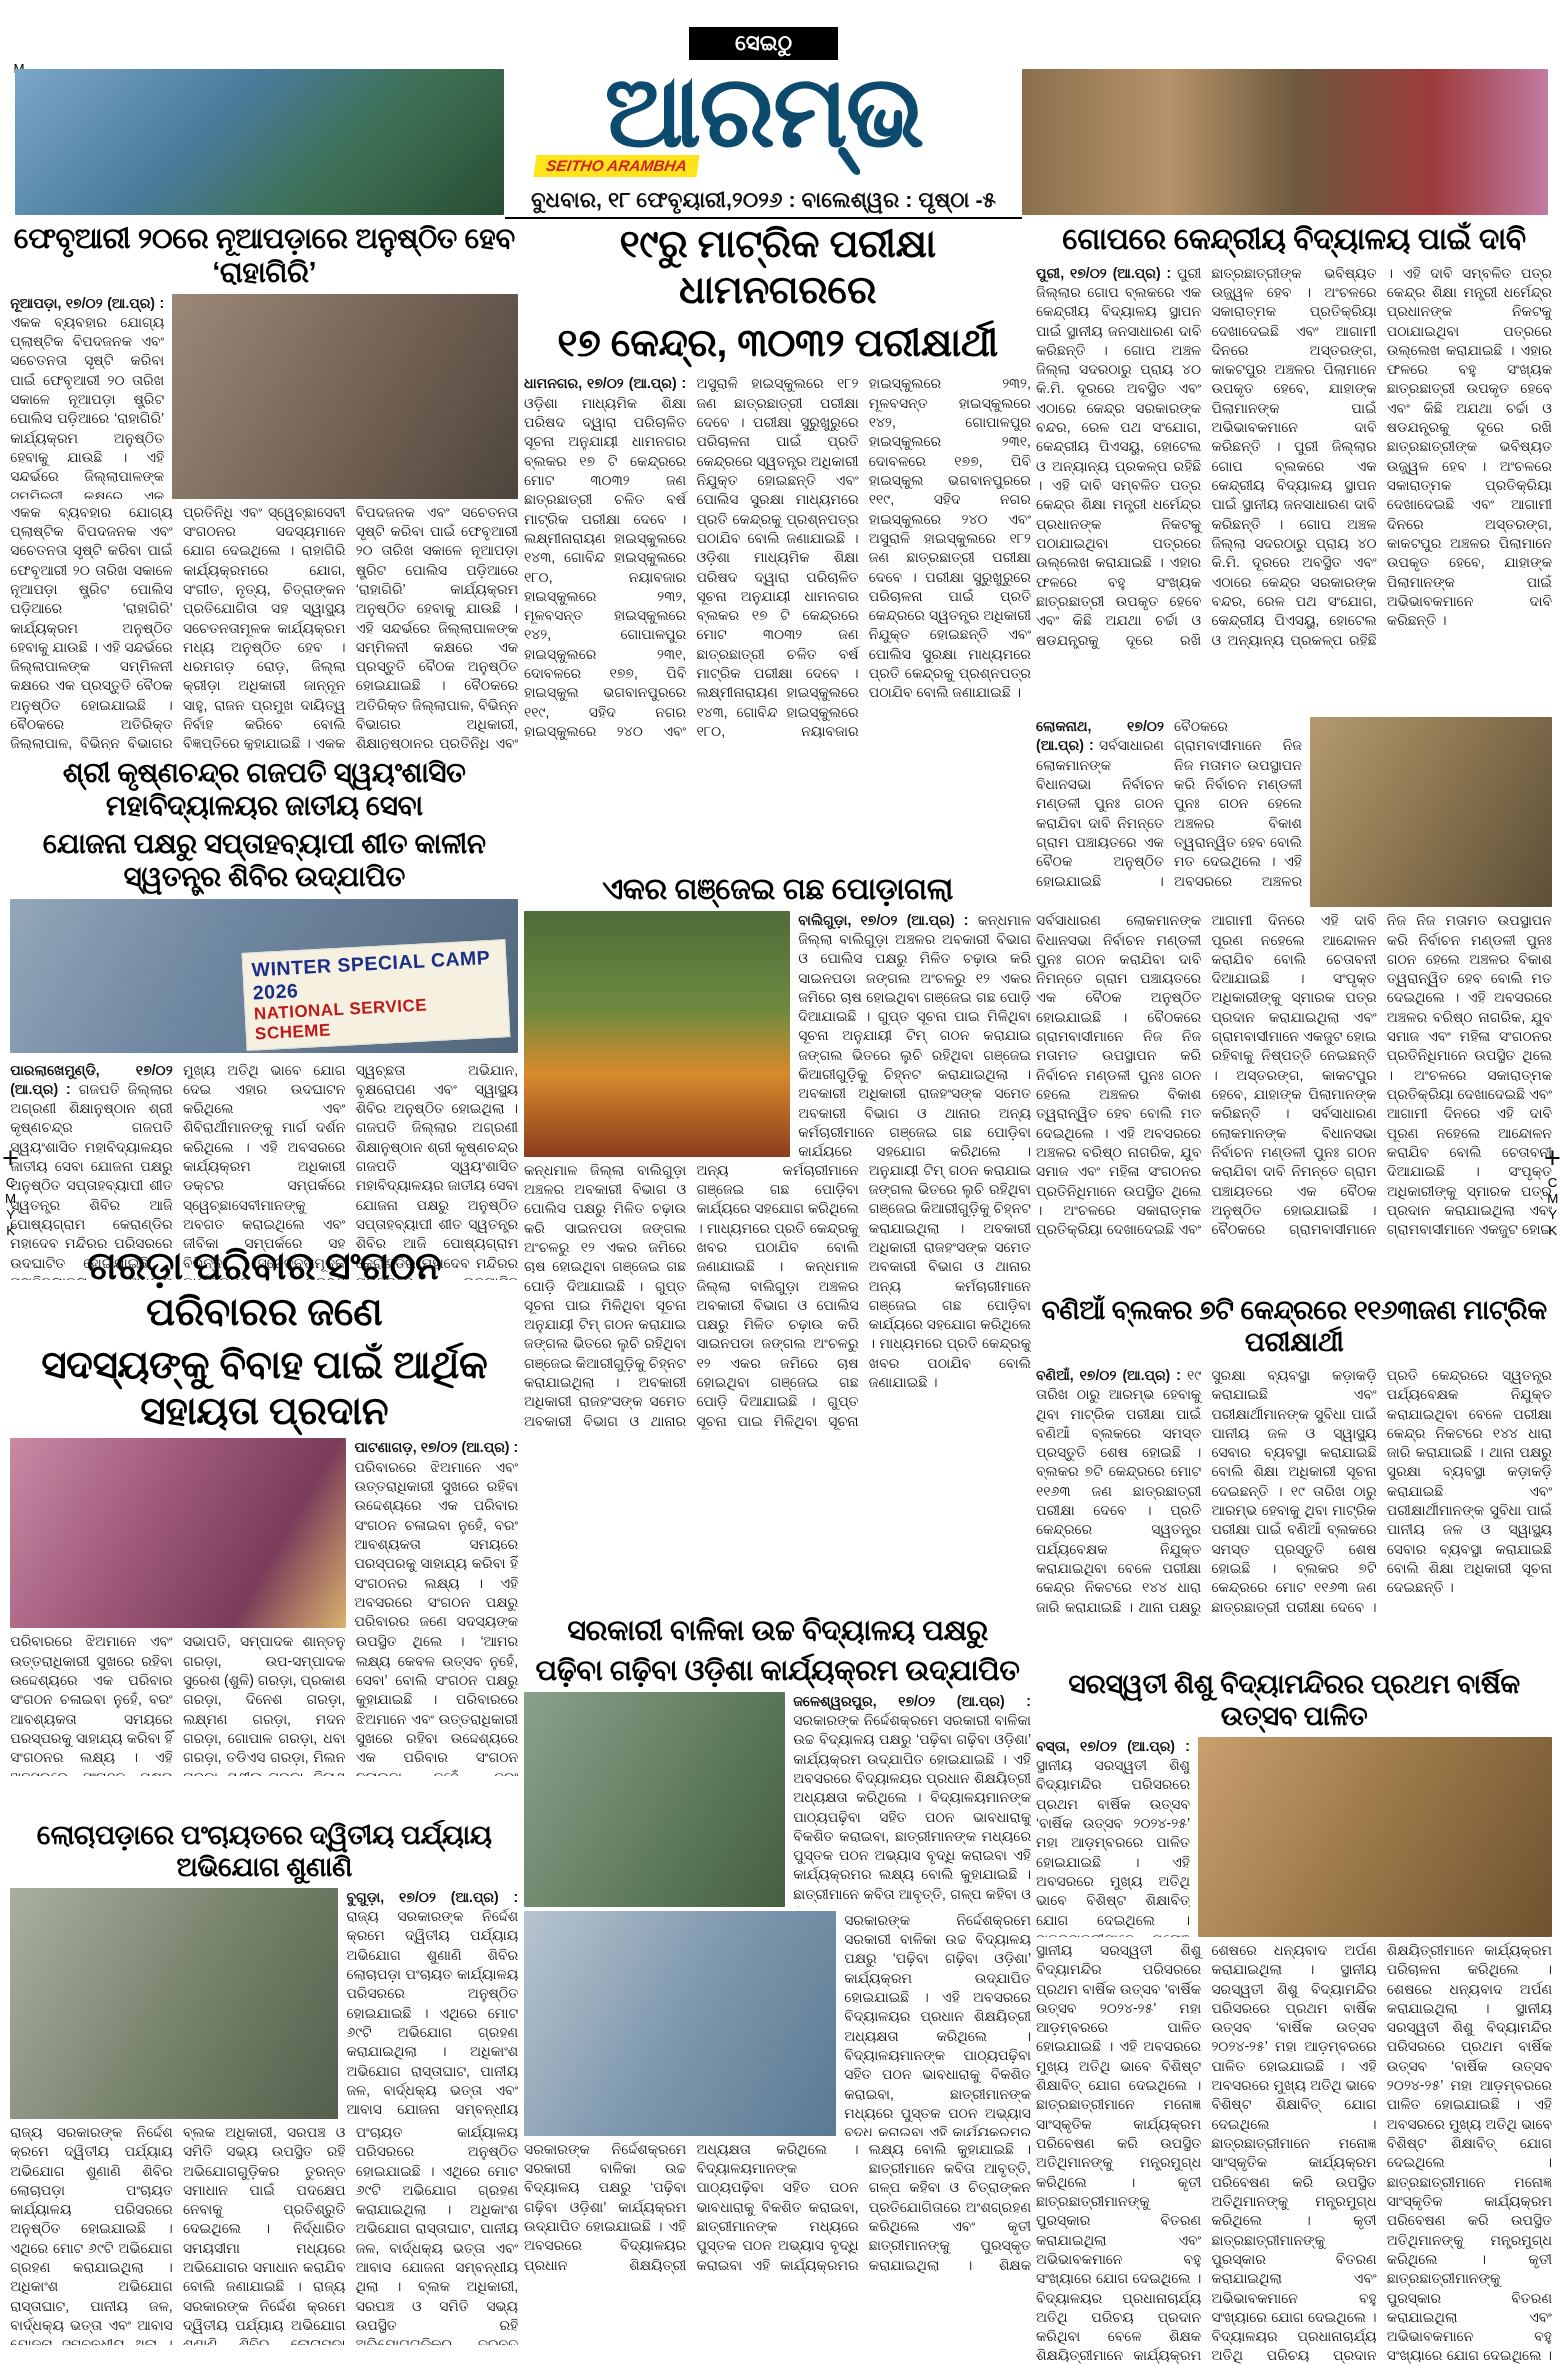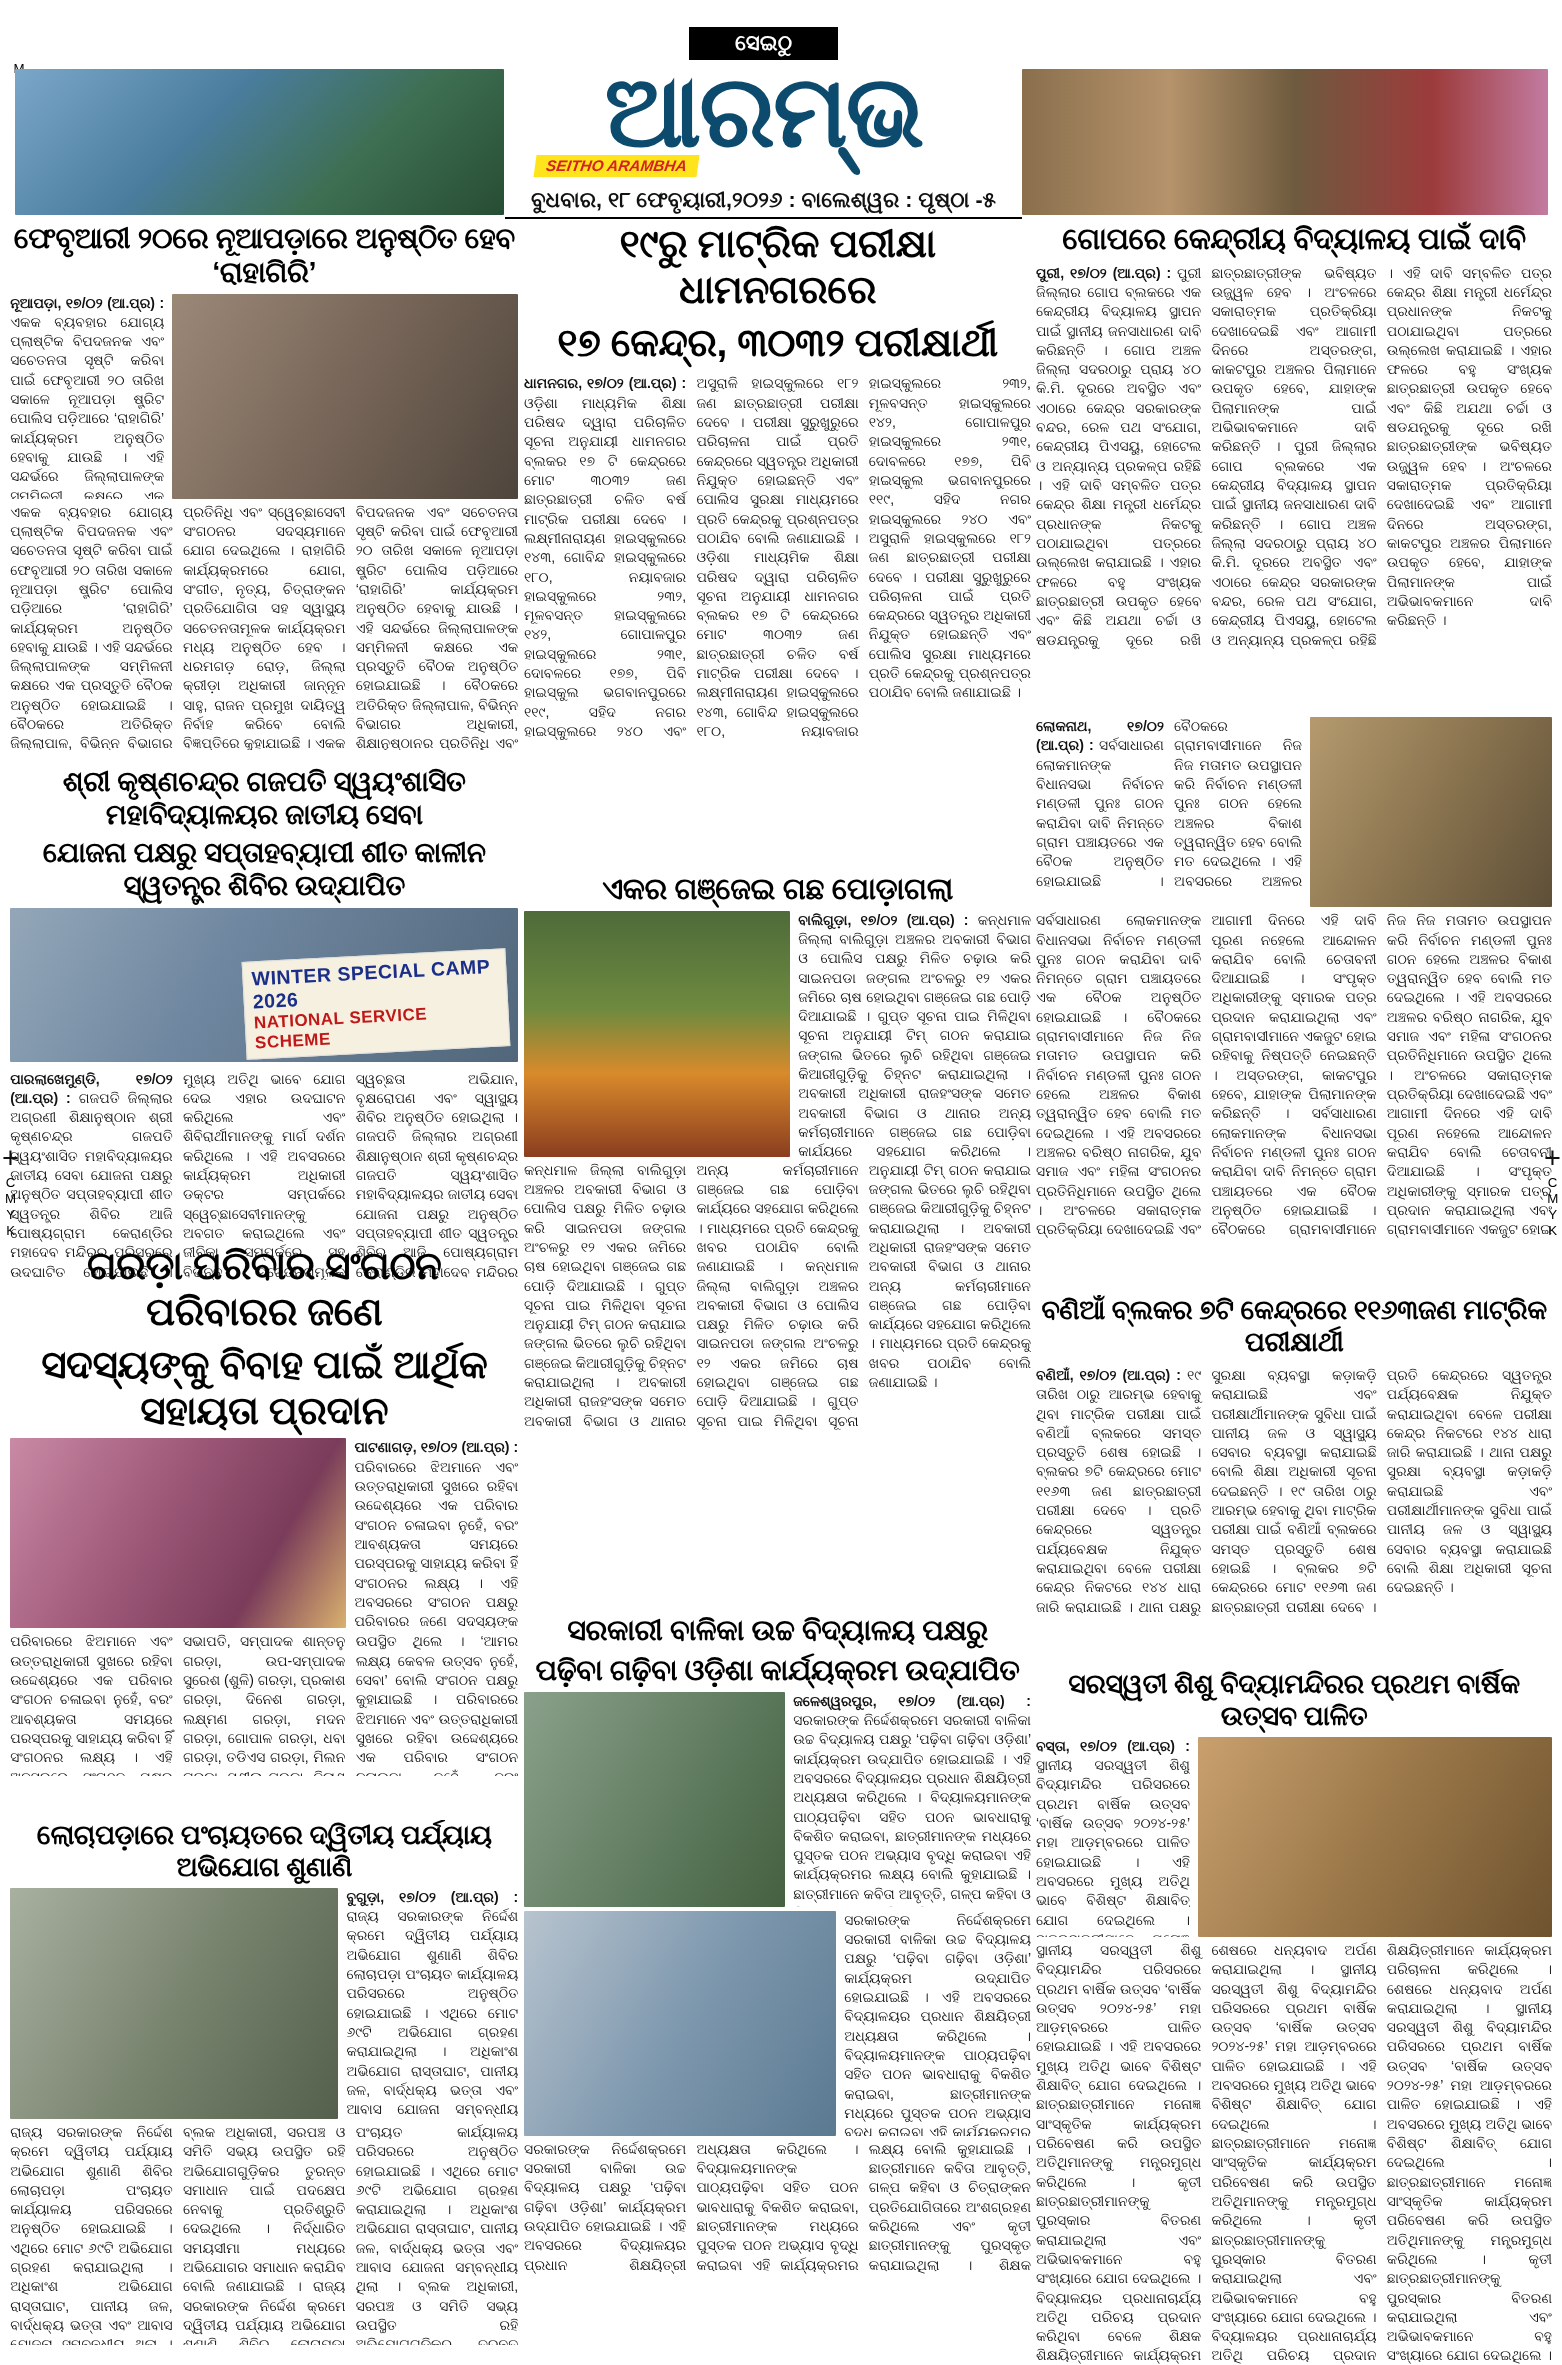--- a/index.html
+++ b/index.html
@@ -19,21 +19,21 @@
   #mast-ribbon{position:absolute;left:30px;top:134px;background:#ffe41c;color:#d42027;
                font-size:15.4px;font-weight:bold;font-style:italic;padding:2px 11.3px;transform:skewX(-8deg);}
   #mast-date{position:absolute;left:0;right:0;bottom:3.1px;font-size:21.5px;font-weight:bold;}
   
   .regmark{font-size:13.3px;color:#000;letter-spacing:1px;writing-mode:vertical-rl;text-orientation:upright;line-height:1;}
   .cross{font-size:29px;writing-mode:horizontal-tb;display:block;text-align:center;}
   
   .article{position:absolute;overflow:hidden;}
   .hl{font-weight:bold;color:#000;text-align:center;letter-spacing:-0.5px;line-height:1.18;}
   .hl-56{font-size:29px;} .hl-62{font-size:39px;} .hl-58{font-size:30px;}
-  .hl-54{font-size:28px;margin-top:9px;} .hl-52{font-size:27px;}
+  .hl-54{font-size:28px;} .hl-52{font-size:27px;}
   .body{font-size:14px;line-height:1.38;text-align:justify;color:#111;overflow:hidden;}
   .cols3{column-count:3;column-gap:10.2px;}
   .cols2{column-count:2;column-gap:10.2px;}
   .row{display:flex;gap:8.2px;margin:4.1px 0;}
   .dl{font-weight:bold;}
   
   .ph-meeting{background:linear-gradient(120deg,#9c8877,#6f5f52 60%,#4e453c);}
   .ph-sitting{background:linear-gradient(120deg,#b59a6e,#8a744f 50%,#5e4f38);}
   .ph-fire{background:linear-gradient(180deg,#4e6b3a,#6e8a3f 40%,#d98a2b 66%,#8a3d1f);}
   .ph-camp{position:relative;background:linear-gradient(120deg,#93a7b8,#6f87a0 40%,#51667a);}

